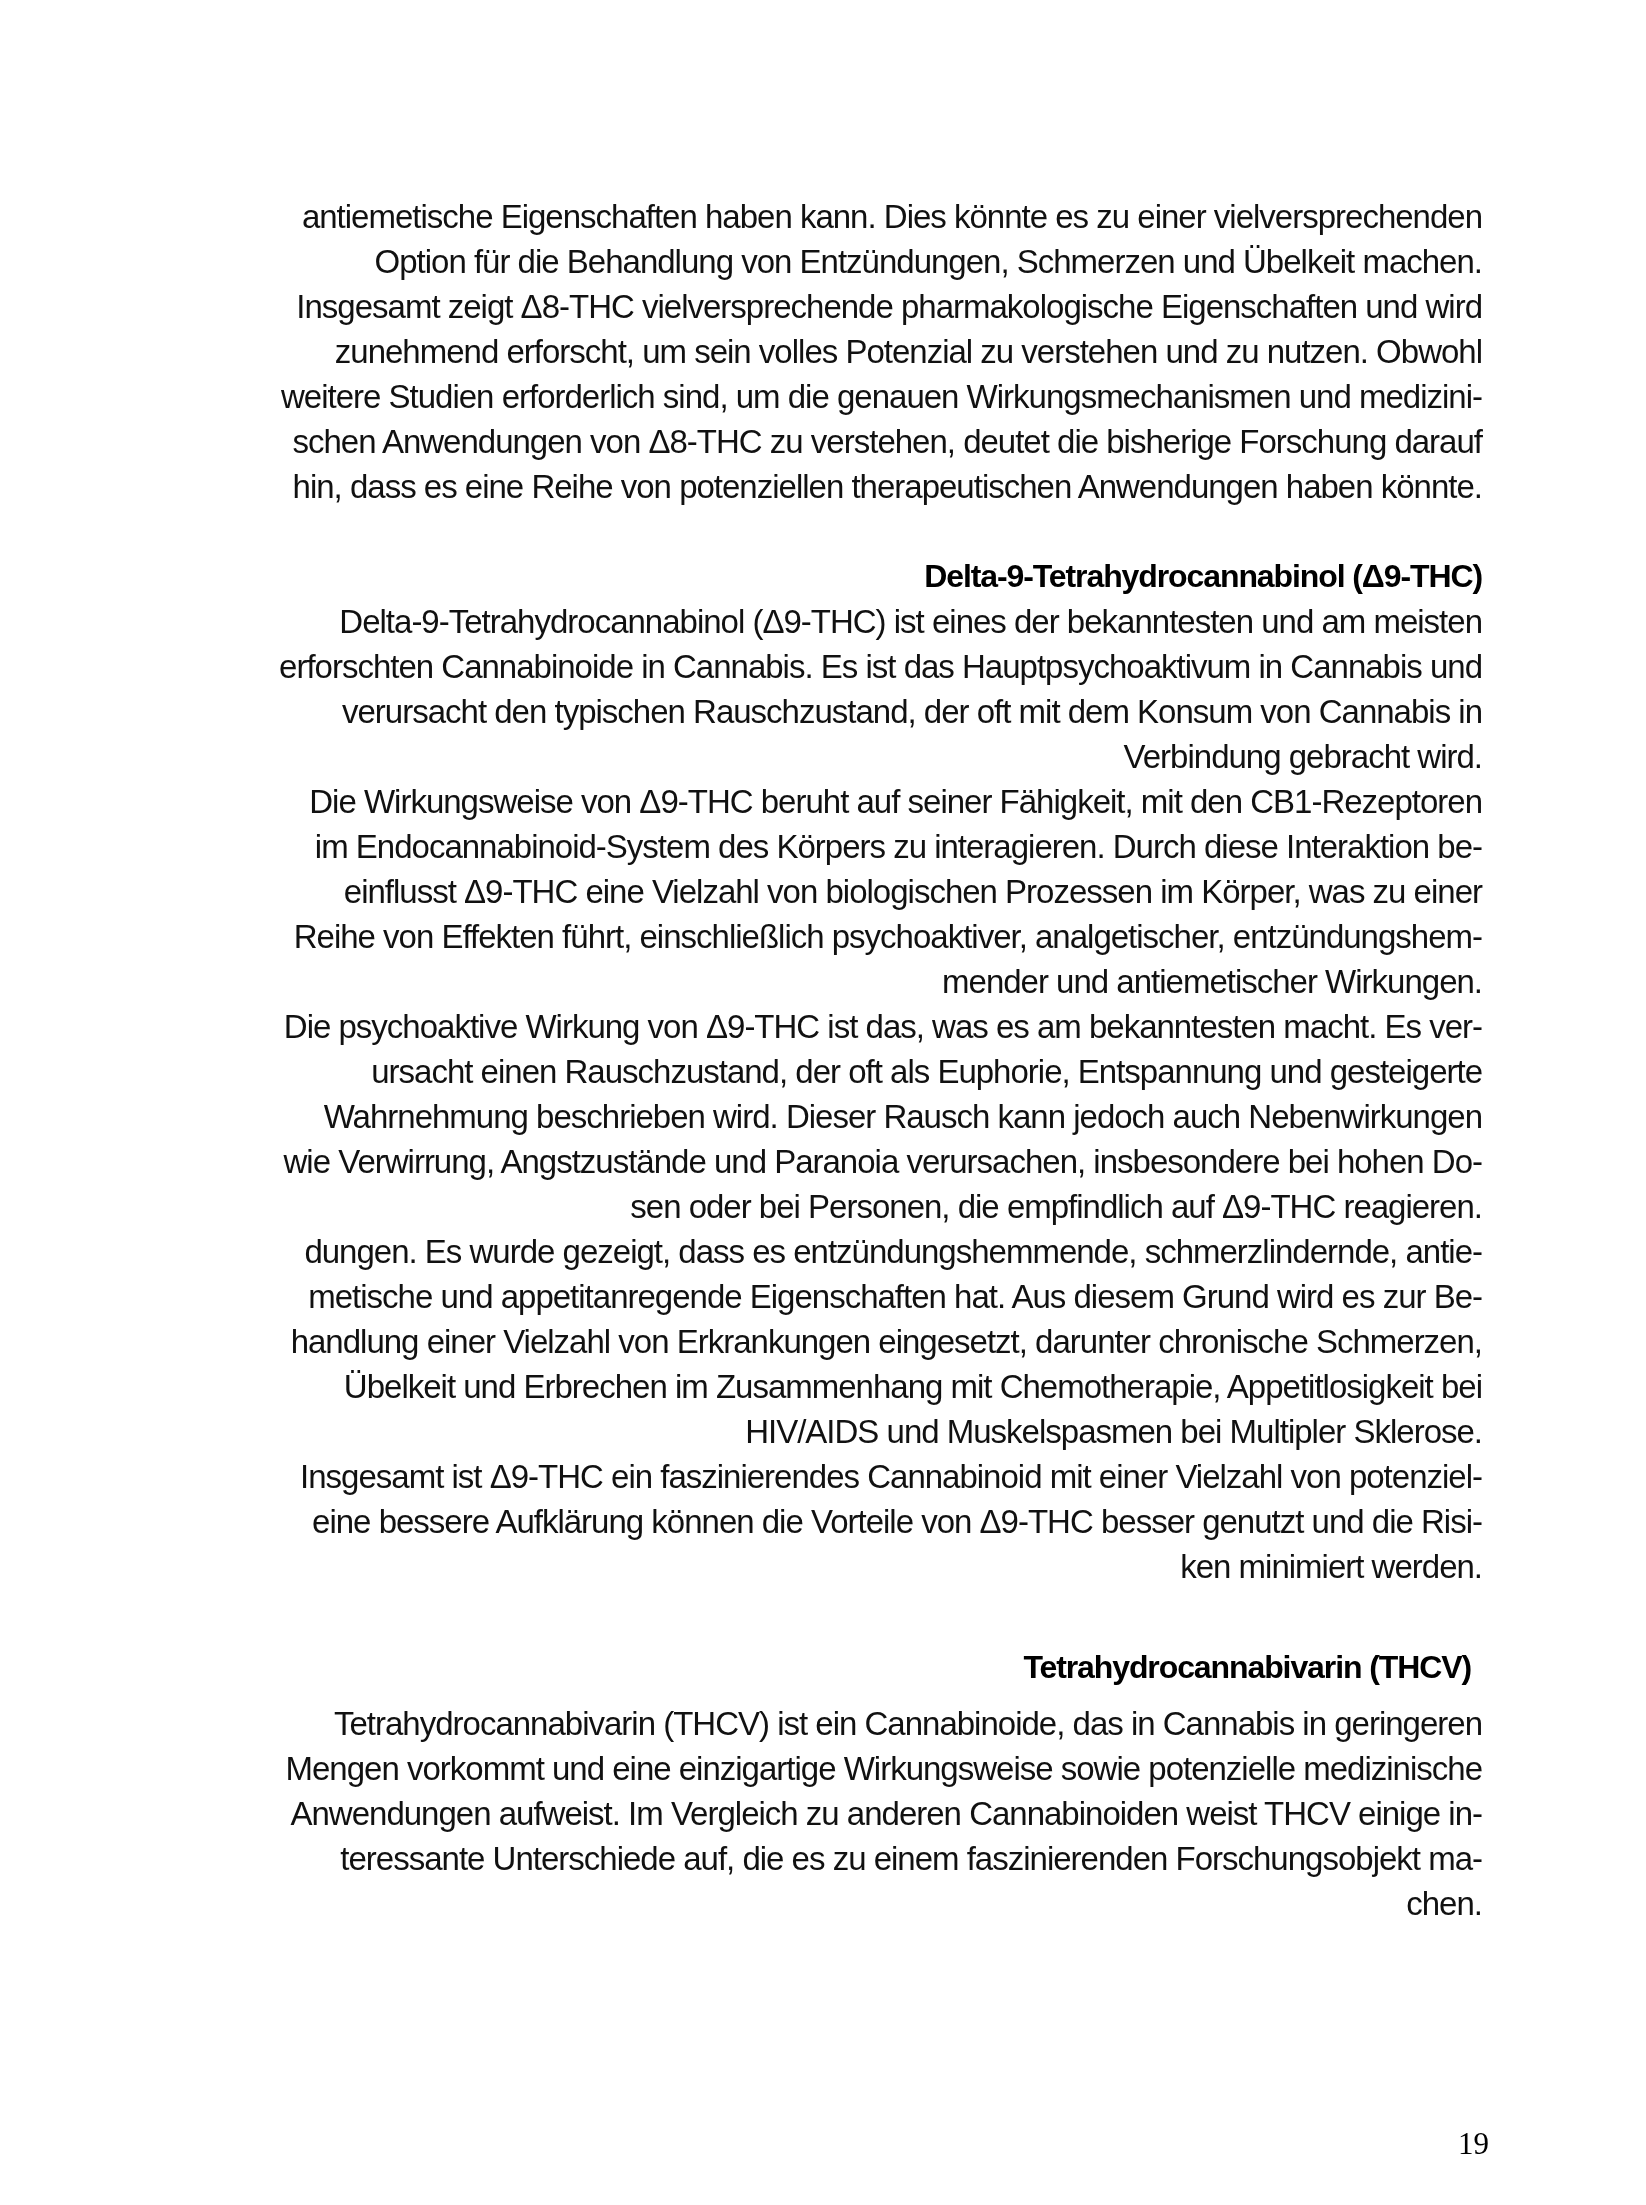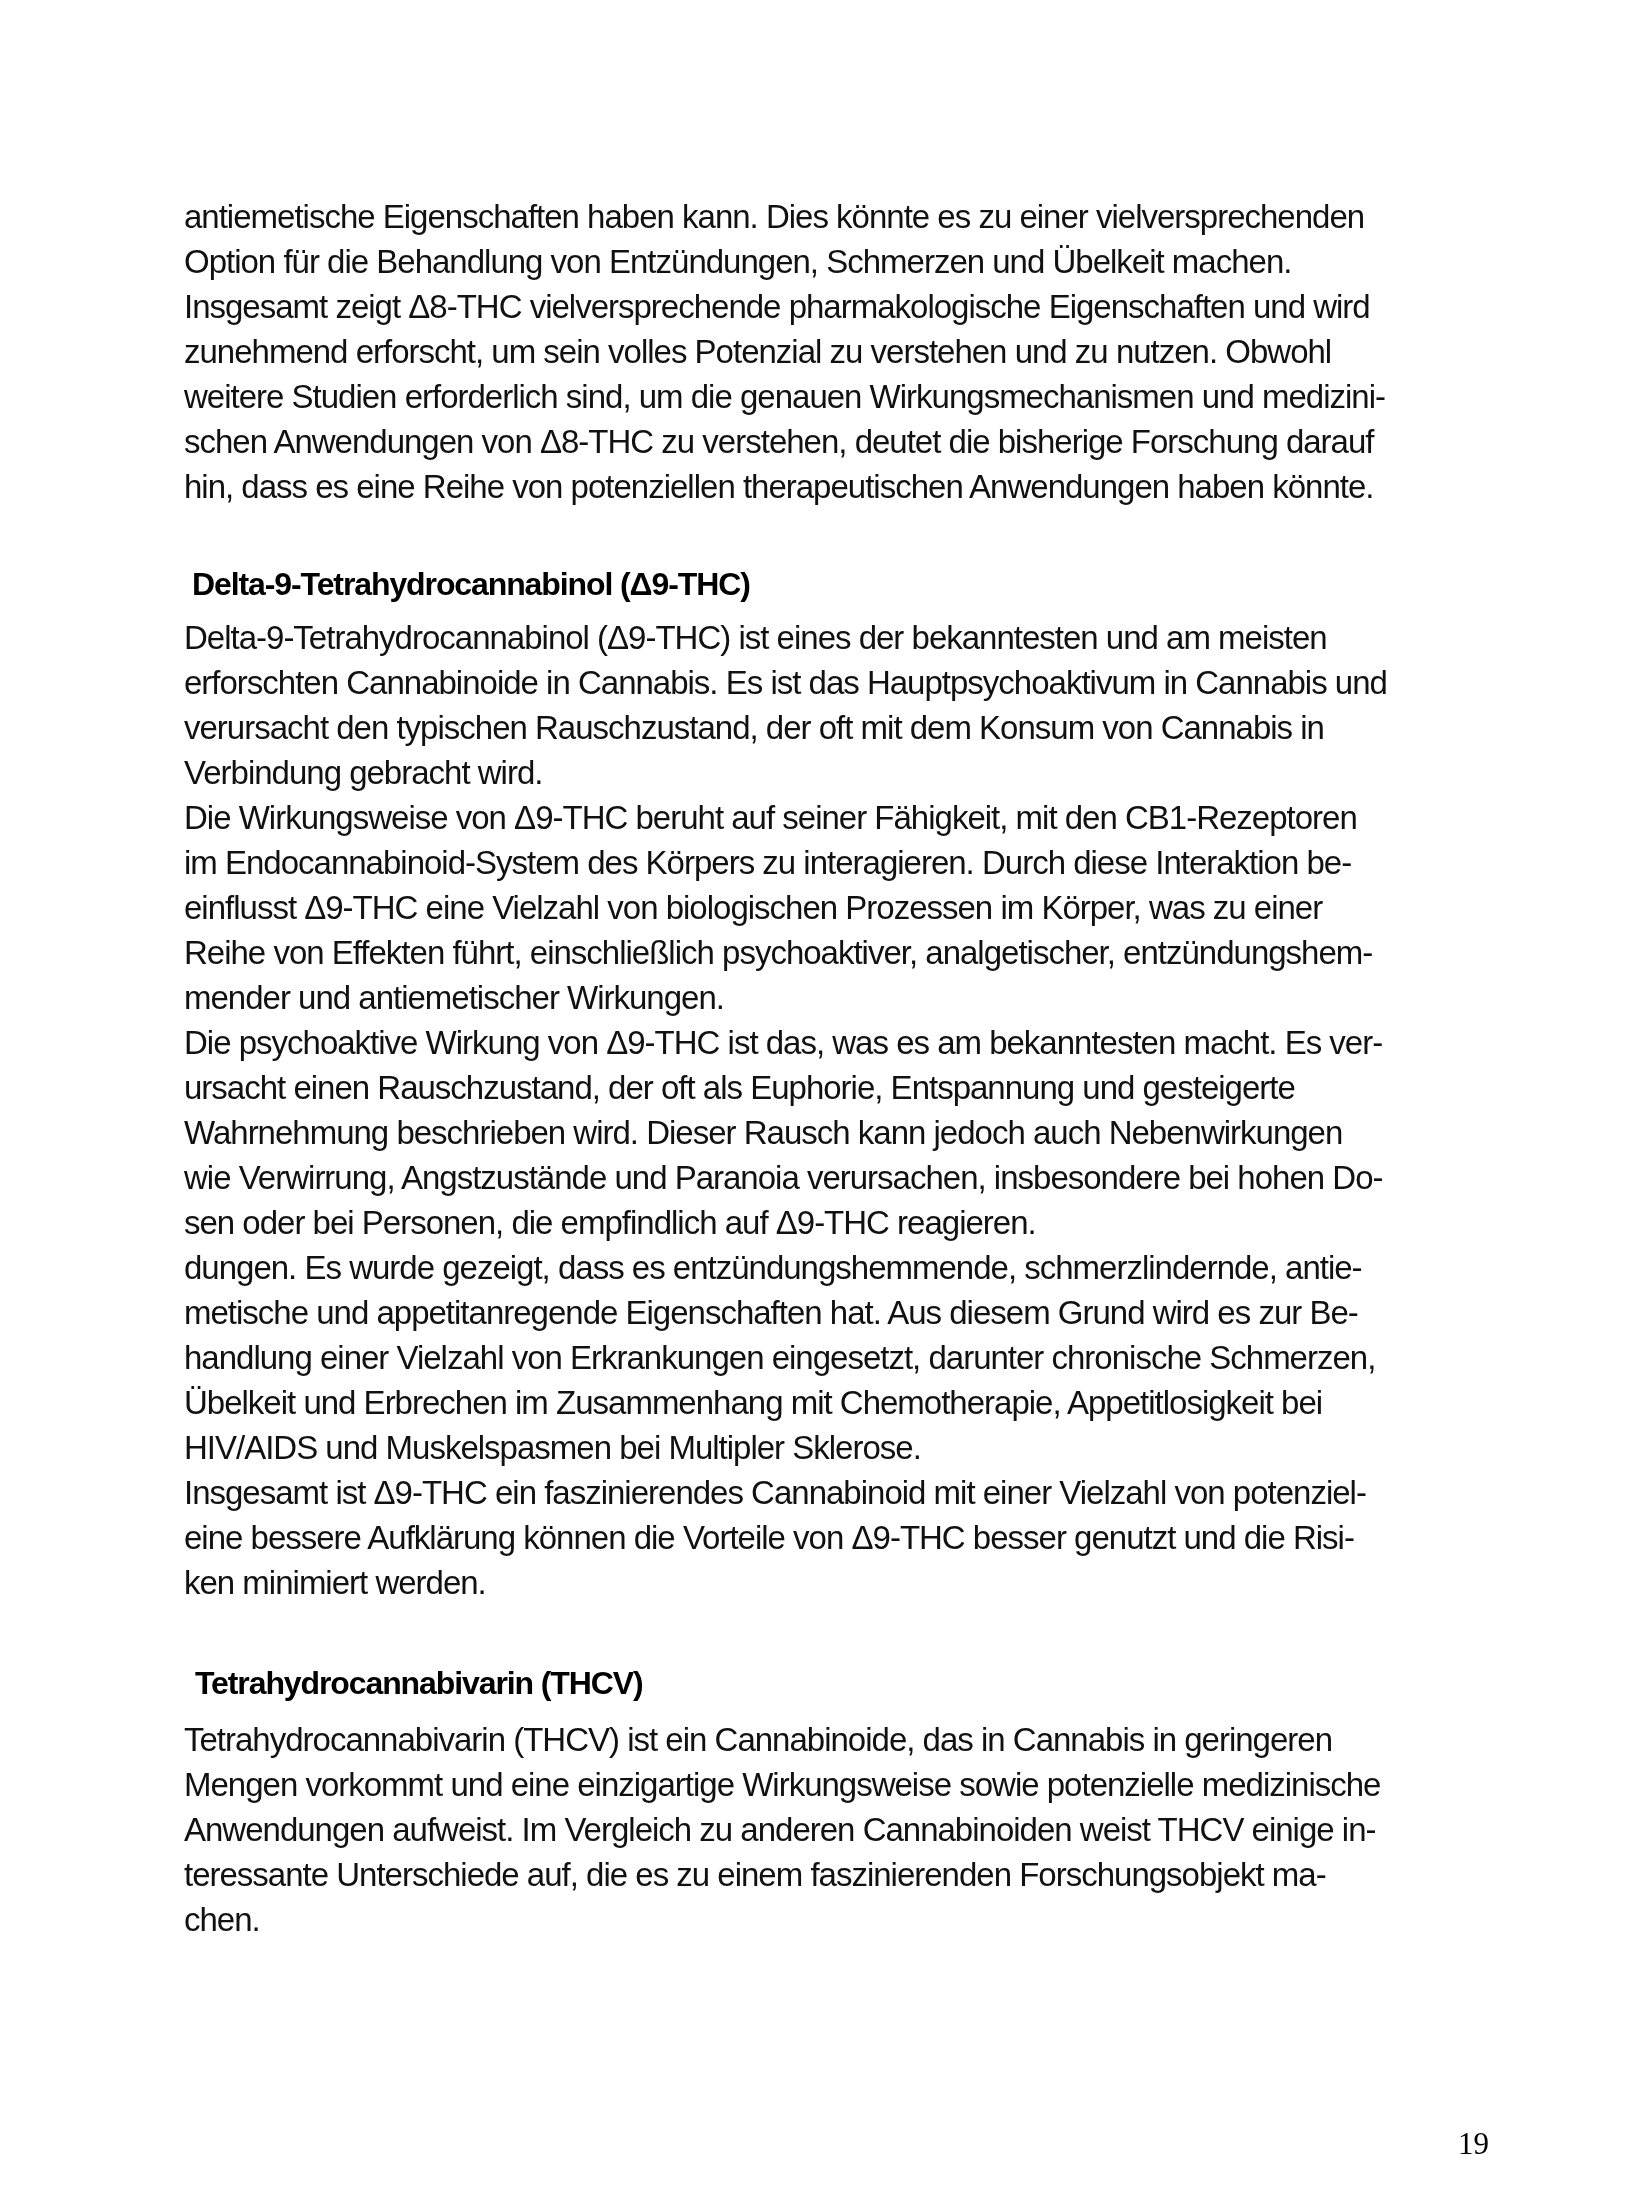--- a/index.html
+++ b/index.html
@@ -9,23 +9,24 @@
   }
   body {
     width: 1646px;
     height: 2292px;
     position: relative;
     overflow: hidden;
     color: #111111;
   }
   .page {
     position: absolute;
-    left: 184px;
+    left: 176px;
     top: 194px;
     width: 1306px;
+    text-align: right;
   }
   .line {
     font-family: "Liberation Sans Narrow", "Liberation Sans", sans-serif;
     font-size: 33px;
     line-height: 45px;
     white-space: nowrap;
     font-weight: 300;
     letter-spacing: -1px;
     transform-origin: left center;
     color: #111;
@@ -60,21 +61,21 @@
     <div class="line">Insgesamt zeigt Δ8-THC vielversprechende pharmakologische Eigenschaften und wird</div>
     <div class="line">zunehmend erforscht, um sein volles Potenzial zu verstehen und zu nutzen. Obwohl</div>
     <div class="line">weitere Studien erforderlich sind, um die genauen Wirkungsmechanismen und medizini-</div>
     <div class="line">schen Anwendungen von Δ8-THC zu verstehen, deutet die bisherige Forschung darauf</div>
     <div class="line">hin, dass es eine Reihe von potenziellen therapeutischen Anwendungen haben könnte.</div>
   </div>
 
   <div class="gap"></div>
 
   <section>
-    <h2 class="heading" style="margin:8px">Delta-9-Tetrahydrocannabinol (Δ9-THC)</h2>
+    <h2 class="heading" style="margin:0">Delta-9-Tetrahydrocannabinol (Δ9-THC)</h2>
     <div class="line">Delta-9-Tetrahydrocannabinol (Δ9-THC) ist eines der bekanntesten und am meisten</div>
     <div class="line">erforschten Cannabinoide in Cannabis. Es ist das Hauptpsychoaktivum in Cannabis und</div>
     <div class="line">verursacht den typischen Rauschzustand, der oft mit dem Konsum von Cannabis in</div>
     <div class="line">Verbindung gebracht wird.</div>
     <div class="line">Die Wirkungsweise von Δ9-THC beruht auf seiner Fähigkeit, mit den CB1-Rezeptoren</div>
     <div class="line">im Endocannabinoid-System des Körpers zu interagieren. Durch diese Interaktion be-</div>
     <div class="line">einflusst Δ9-THC eine Vielzahl von biologischen Prozessen im Körper, was zu einer</div>
     <div class="line">Reihe von Effekten führt, einschließlich psychoaktiver, analgetischer, entzündungshem-</div>
     <div class="line">mender und antiemetischer Wirkungen.</div>
     <div class="line">Die psychoaktive Wirkung von Δ9-THC ist das, was es am bekanntesten macht. Es ver-</div>

